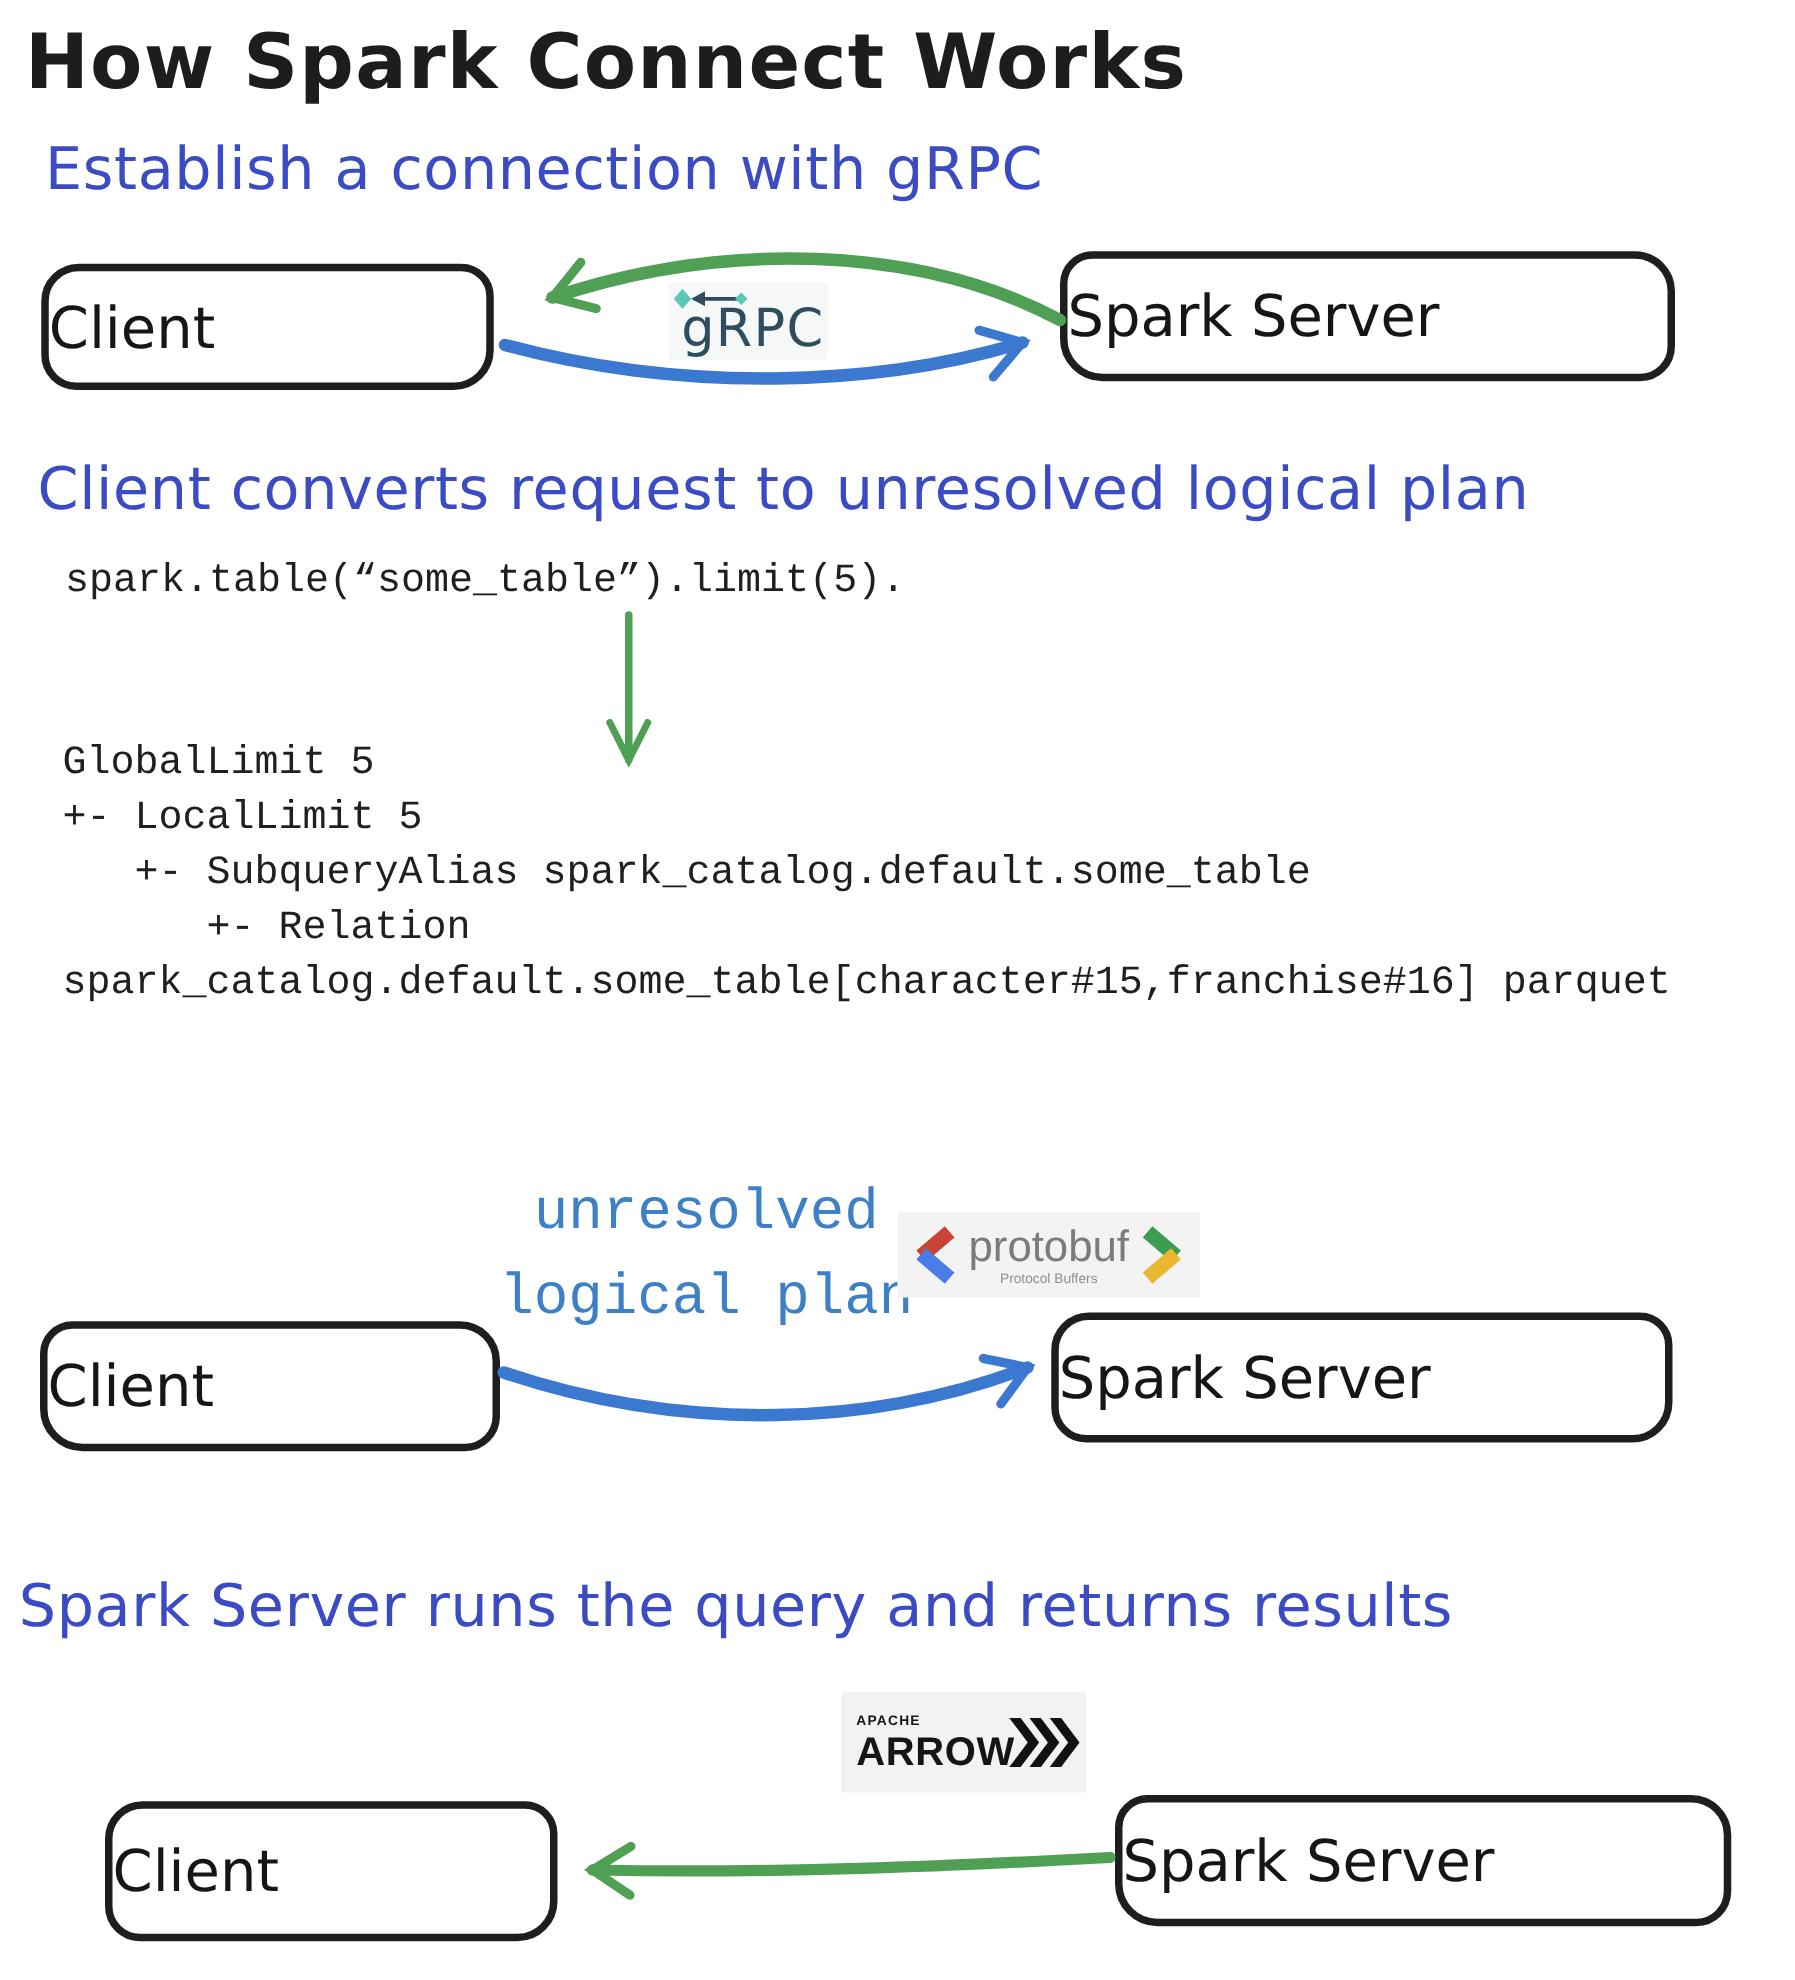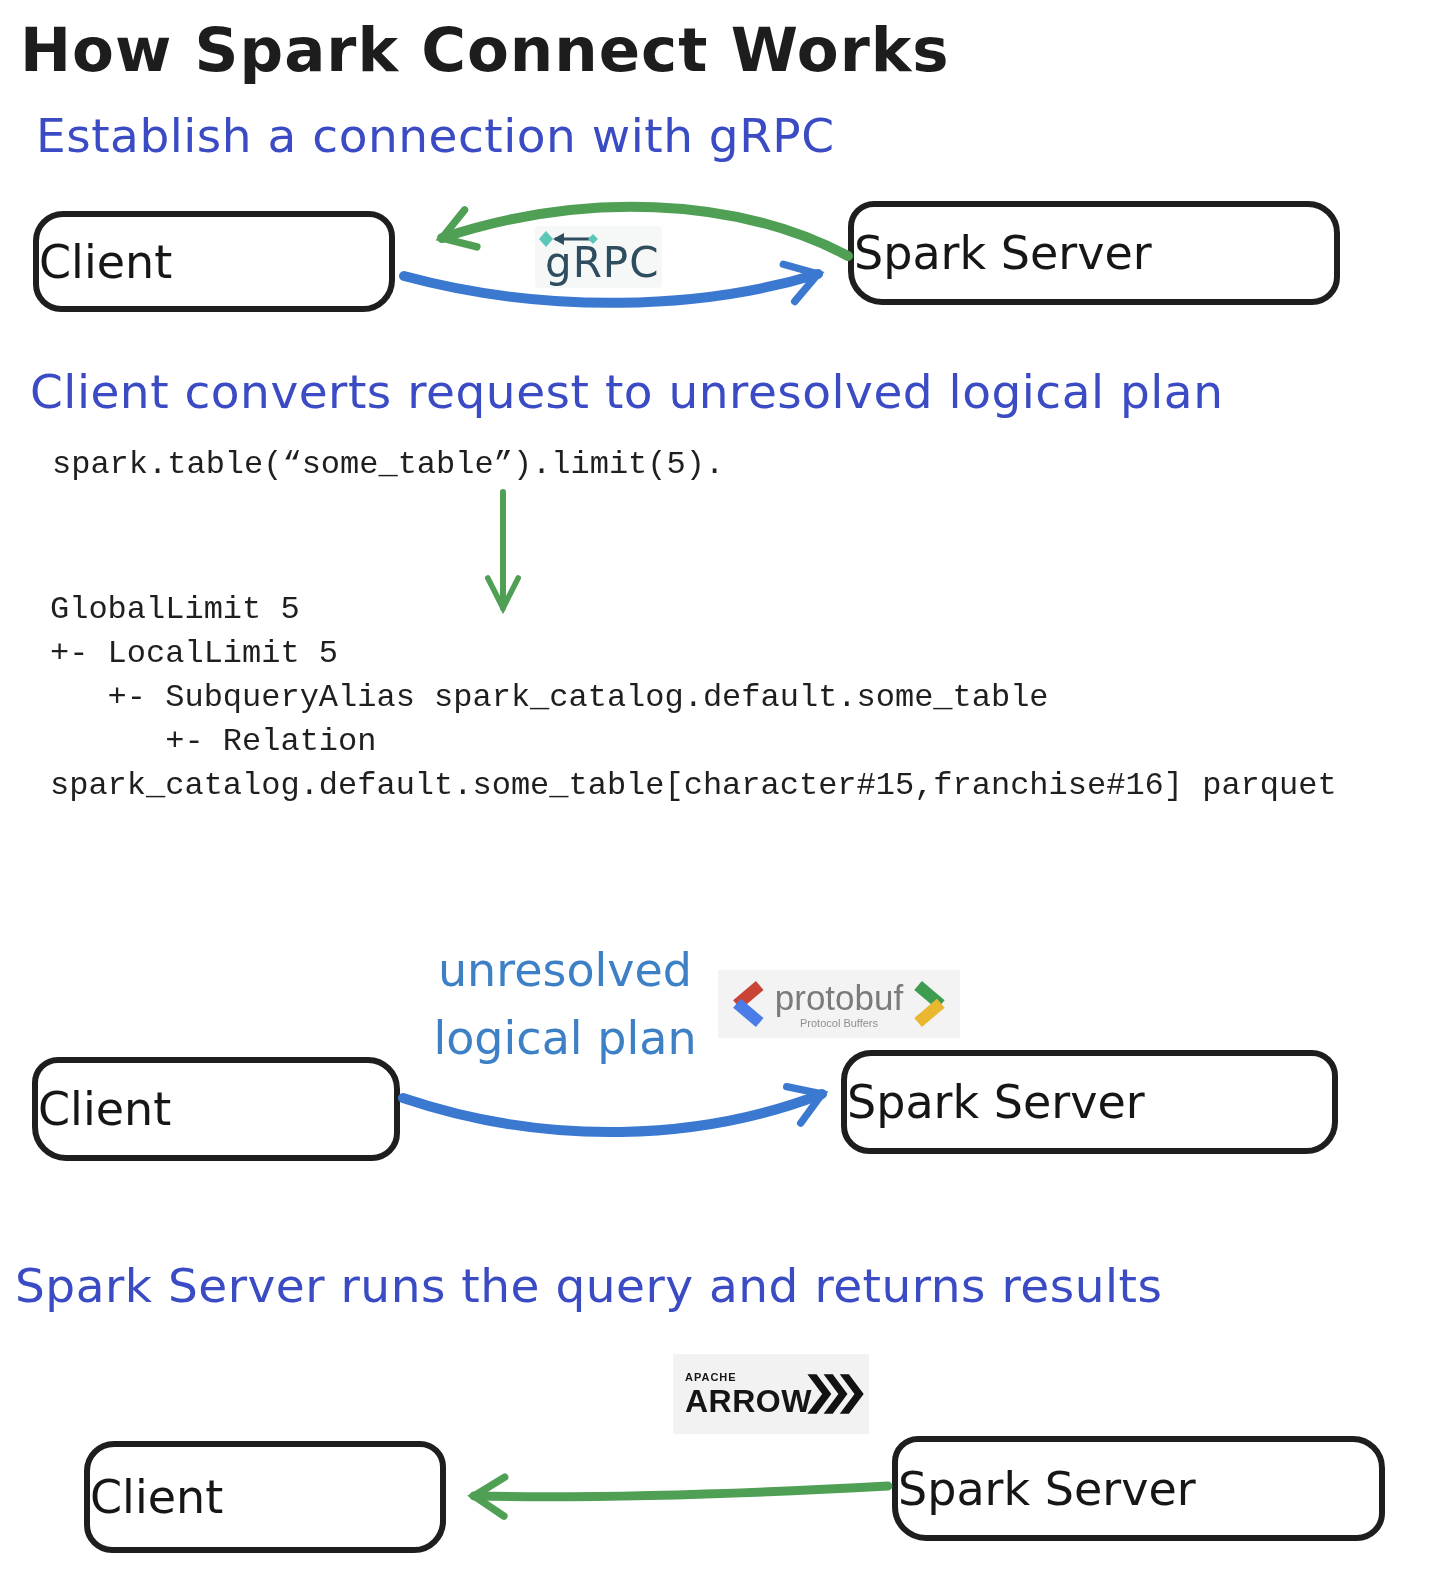--- a/index.html
+++ b/index.html
@@ -24,21 +24,21 @@
   .node-box.r2{border-radius:26px 32px 28px 34px;}
   .node-label{font-size:46px;color:#161616;white-space:nowrap;}
   .code{
     font-family:"Liberation Mono","DejaVu Sans Mono",monospace;
     font-size:32px;color:#1f1f1f;white-space:pre;margin:0;
   }
   .plan{line-height:44px;}
   .flow-label{
     font-size:46px;text-align:center;white-space:pre-line;line-height:68px;
   }
-  .flow-label.blue{color:#3d80c6;}
+  .flow-label.blue{color:#3d80c6;font-family:Liberation Mono, monospace;}
   .flow-label.green{color:#4f9f54;}
   
   .grpc{
     background:#f6f7f7;border-radius:4px;
   }
   .grpc-text{
     position:absolute;left:10px;top:12px;
     font-size:42px;color:#2e4d5f;letter-spacing:1px;
   }
   .grpc-icon{position:absolute;left:2px;top:2px;}

